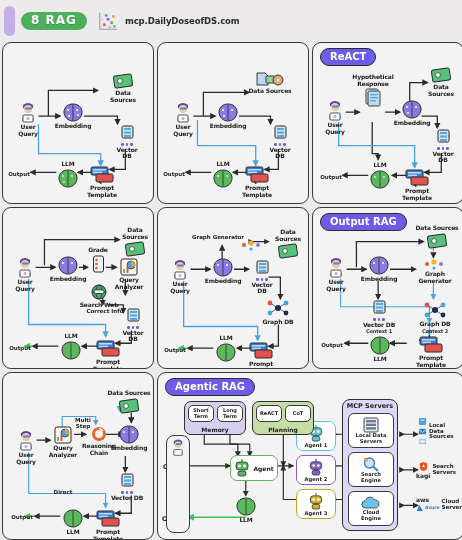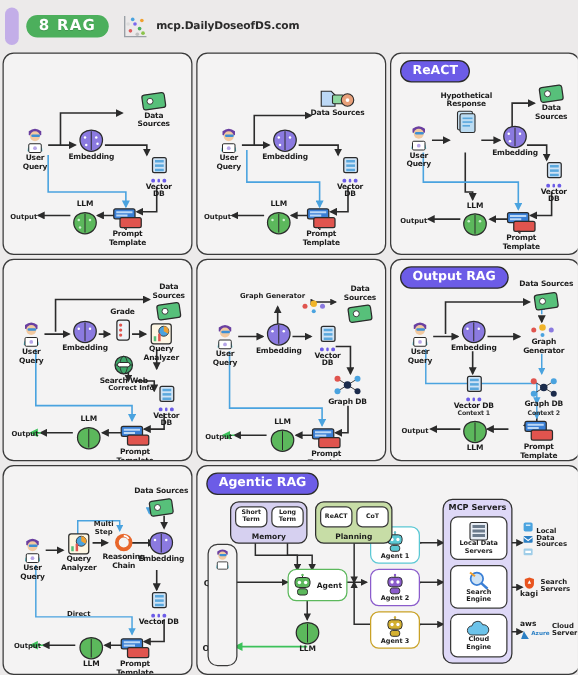--- a/index.html
+++ b/index.html
@@ -932,21 +932,21 @@
         <line x1="8" y1="0" x2="8" y2="3" stroke="#2b2b2b" stroke-width=".8"></line>
             <circle cx="8" cy="1" r="1" fill="#d4b030"></circle>
         <rect x="2" y="3" width="12" height="8" rx="3" fill="#d4b030" stroke="#2b2b2b" stroke-width=".8"></rect>
         <circle cx="5.5" cy="7" r="1.4" fill="#fff"></circle>
             <circle cx="10.5" cy="7" r="1.4" fill="#fff"></circle>
         <rect x="4" y="12" width="8" height="5" rx="2" fill="#d4b030" stroke="#2b2b2b" stroke-width=".8"></rect>
       </svg>
       <div class="lbl">Agent 3</div>
     </div>
 
-    <div class="mcpbox" style="left:196px;top:26px;width:56px;height:132px">
+    <div class="mcpbox" style="left:184px;top:26px;width:56px;height:132px">
       <div class="mcp-title">MCP Servers</div>
       <div class="mcp-card" style="left:5px;top:13px;width:46px;height:35px">
         <svg style="width:18px;height:16px" viewBox="0 0 18 16">
           <rect x="2" y="1" width="14" height="14" rx="1.5" fill="#e8eef5" stroke="#2b2b2b" stroke-width=".9"></rect>
           <rect x="4" y="3" width="10" height="2.4" fill="#6b7b8c"></rect>
               <rect x="4" y="6.6" width="10" height="2.4" fill="#6b7b8c"></rect>
           <rect x="4" y="10.2" width="10" height="2.4" fill="#6b7b8c"></rect>
         </svg>
         <div class="lbl">Local Data<br>Servers</div>
       </div>

